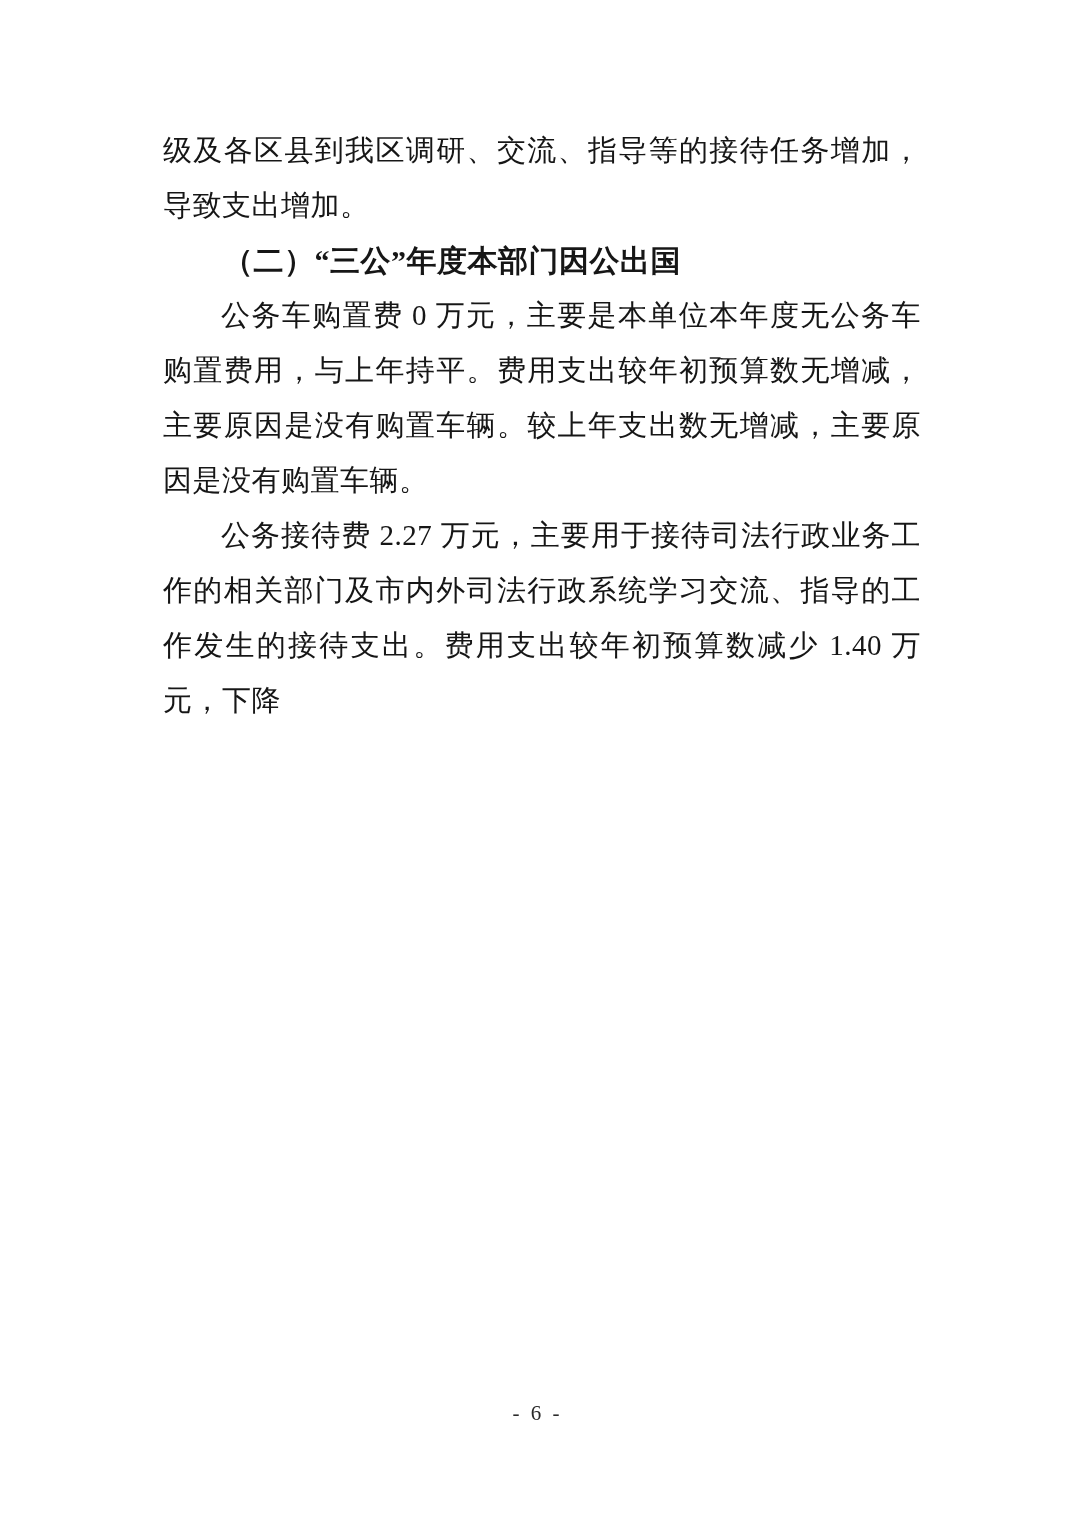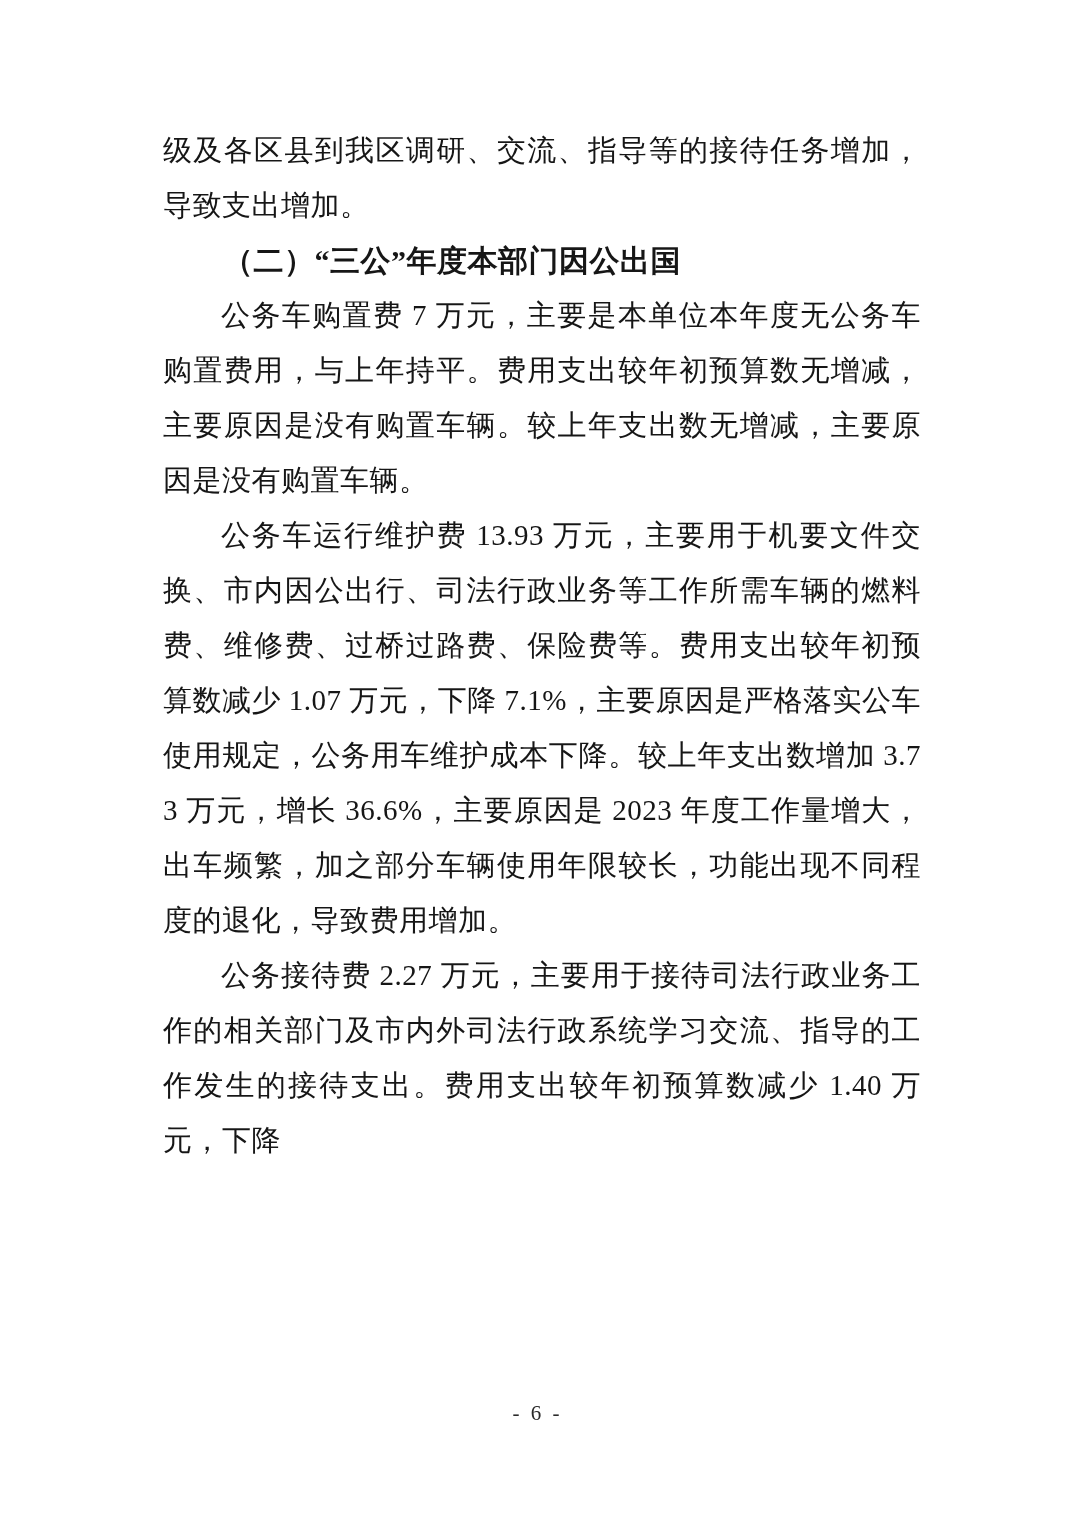--- a/index.html
+++ b/index.html
@@ -52,18 +52,17 @@
     letter-spacing: 3px;
   }
 </style>
 </head>
 <body>
 
 <div class="page">
   <div class="content">
     <p>级及各区县到我区调研、交流、指导等的接待任务增加，导致支出增加。</p>
     <p class="heading">（二）“三公”年度本部门因公出国</p>
-    <p class="indent">公务车购置费 7 万元，主要是本单位本年度无公务车购置费用，与上年持平。费用支出较年初预算数无增减，主要原因是没有购置车辆。较上年支出数无增减，主要原因是没有购置车辆。</p>
-    <p class="indent">公务车运行维护费 13.93 万元，主要用于机要文件交换、市内因公出行、司法行政业务等工作所需车辆的燃料费、维修费、过桥过路费、保险费等。费用支出较年初预算数减少 1.07 万元，下降 7.1%，主要原因是严格落实公车使用规定，公务用车维护成本下降。较上年支出数增加 3.73 万元，增长 36.6%，主要原因是 2023 年度工作量增大，出车频繁，加之部分车辆使用年限较长，功能出现不同程度的退化，导致费用增加。</p>
+    <p class="indent">公务车购置费 0 万元，主要是本单位本年度无公务车购置费用，与上年持平。费用支出较年初预算数无增减，主要原因是没有购置车辆。较上年支出数无增减，主要原因是没有购置车辆。</p>
     <p class="indent">公务接待费 2.27 万元，主要用于接待司法行政业务工作的相关部门及市内外司法行政系统学习交流、指导的工作发生的接待支出。费用支出较年初预算数减少 1.40 万元，下降</p>
   </div>
   <div class="footer">- 6 -</div>
 </div>
 
 </body></html>

